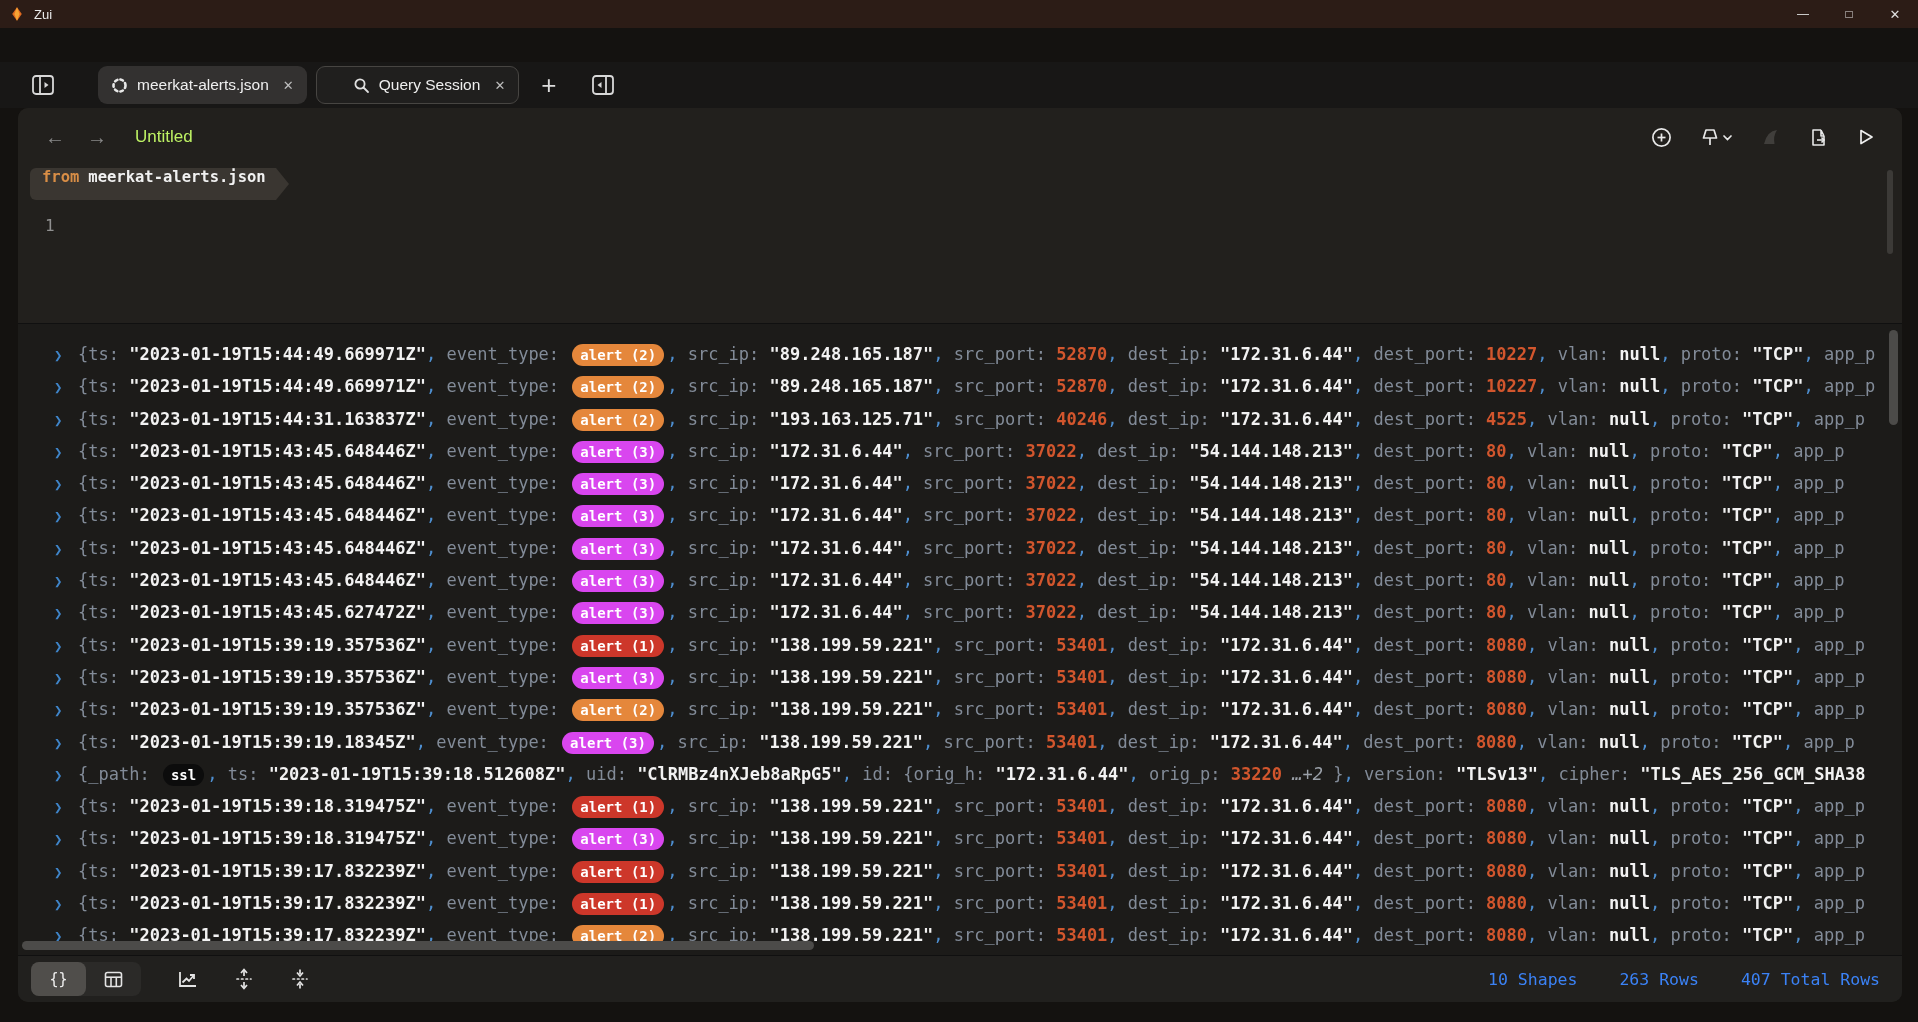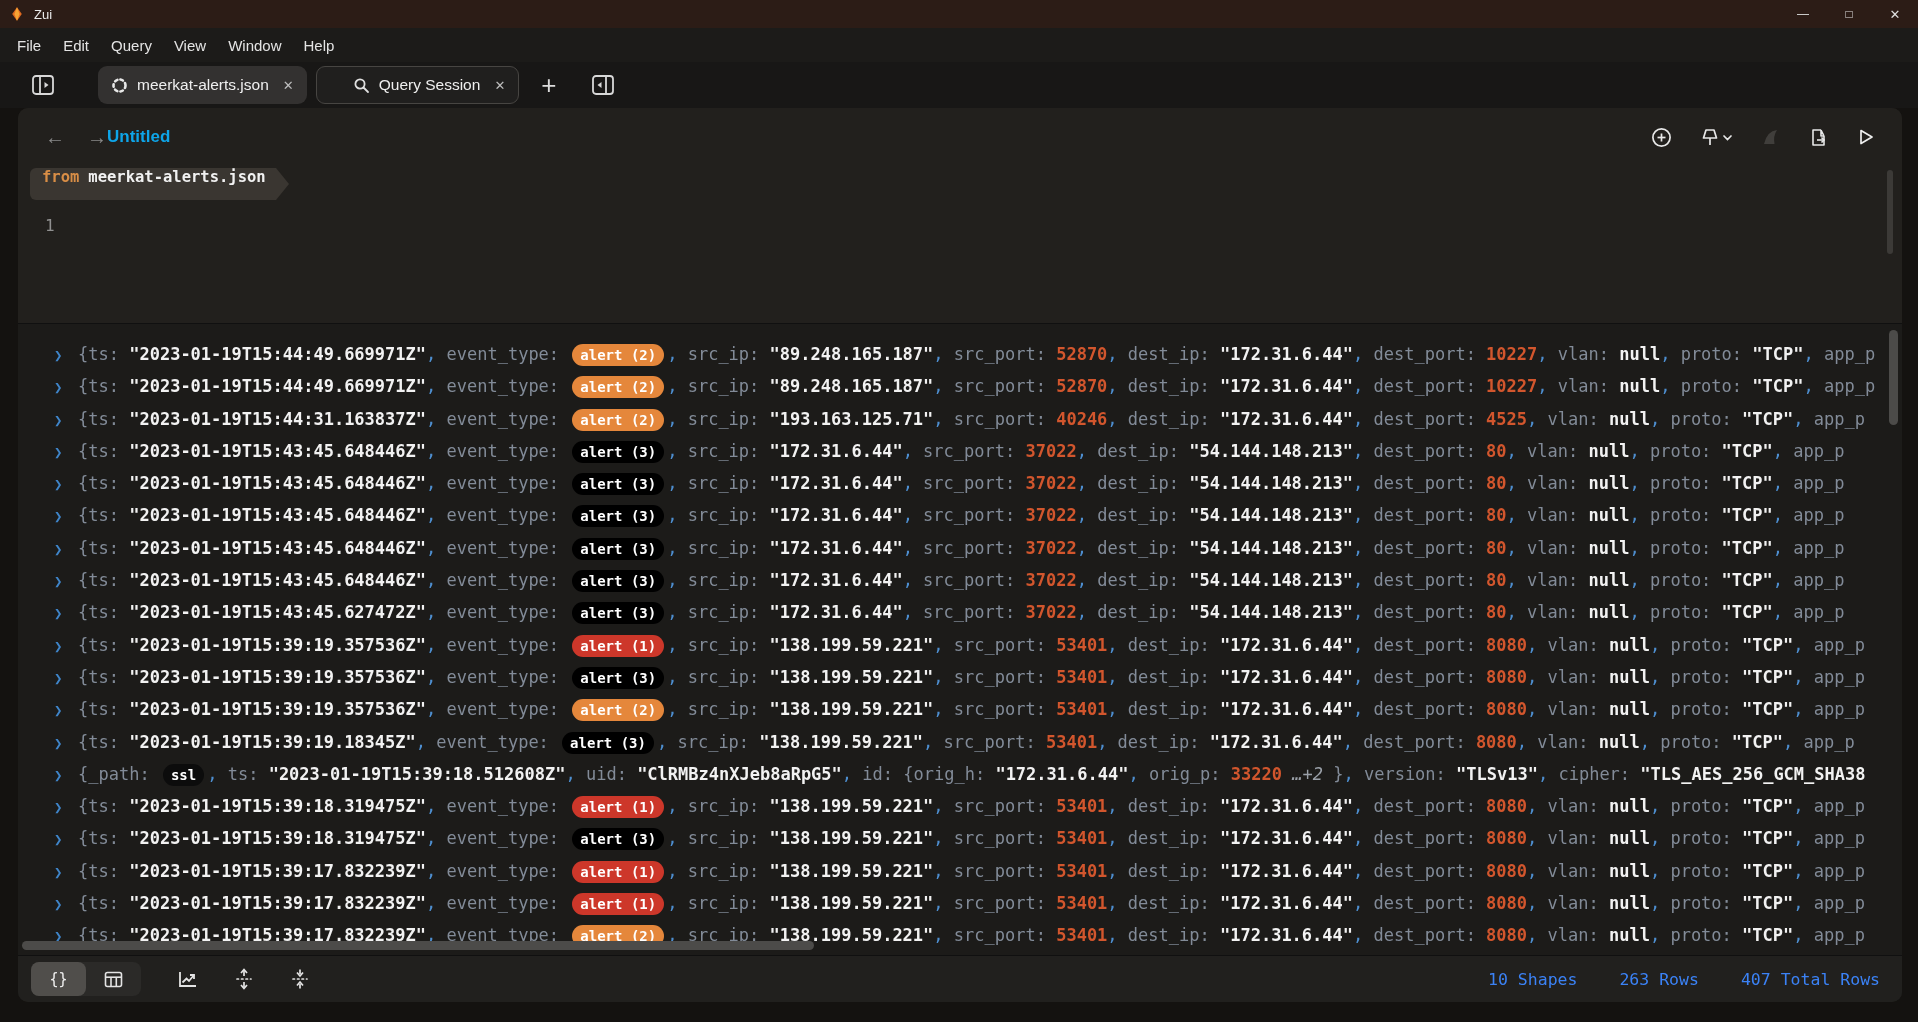--- a/index.html
+++ b/index.html
@@ -39,21 +39,21 @@
   .panel { position:absolute; left:18px; top:108px; width:1884px; height:894px;
            border-radius:10px; background:#1c1b19; }
 
   
   .editor { position:absolute; left:0; top:0; width:1884px; height:216px;
             background:#22201d; border-radius:10px 10px 0 0; border-bottom:1px solid #101010; }
   .edheader { position:absolute; left:0; top:12px; width:1884px; height:34px;
               display:flex; align-items:center; }
   .navarrow { color:#8a8a8a; font-size:20px; margin-left:27px; }
   .navarrow.fwd { margin-left:22px; }
-  .edtitle { color:#0ea5e9; font-size:17px; font-weight:bold; }
+  .edtitle { margin-left:28px; color:#bef264; font-size:17px; font-weight:normal; }
   .edtools { margin-left:auto; margin-right:26px; display:flex; align-items:center; gap:27px; }
   .edtools .tool { display:flex; align-items:center; }
   .pill { position:absolute; left:12px; top:60px; height:32px; background:#3a3631;
           border-radius:6px 0 0 6px; display:flex; align-items:center; padding:0 10px 15px 12px;
           font-family:"DejaVu Sans Mono", monospace; font-size:15.5px; }
   .pill::after { content:''; position:absolute; right:-13px; top:0;
                  border-left:13px solid #3a3631; border-top:16px solid transparent;
                  border-bottom:16px solid transparent; }
   .pill .kw { color:#d98e46; font-weight:bold; margin-right:9px; }
   .pill .src { color:#f1f1f1; font-weight:bold; }
@@ -72,21 +72,21 @@
   .sk  { color:#828b98; }
   .sv  { color:#f2f2f2; font-weight:bold; }
   .num { color:#d2562d; font-weight:bold; }
   .cm  { color:#4e8fd0; }
   .more{ color:#9aa0a8; font-style:italic; }
   .badge { display:inline-block; font-size:14px; font-weight:bold; color:#ffffff;
            padding:0px 8px; border-radius:11px; margin:0 3px; line-height:22px;
            vertical-align:baseline; }
   .b-red    { background:#cd372a; }
   .b-orange { background:#e5873b; }
-  .b-yellow { background:#000000; }
+  .b-yellow { background:#d946ef; }
   .b-dark   { background:#0c0c0c; }
   .vscroll { position:absolute; right:4px; top:6px; width:9px; height:95px;
              background:#4c4b49; border-radius:5px; }
   .hscroll { position:absolute; left:4px; bottom:5px; width:792px; height:9px;
              background:#4c4b49; border-radius:5px; }
 
   
   .statusbar { position:absolute; left:0; top:847px; width:1884px; height:47px;
                background:#21201e; border-top:1px solid #101010;
                border-radius:0 0 10px 10px; display:flex; align-items:center; }
@@ -112,28 +112,20 @@
       <path d="M10 1.5 L13.2 10 L10 18.5 L6.8 10 Z" fill="#f6a434"></path>
     </svg>
     <span class="apptitle">Zui</span>
     <div class="wincontrols">
       <div class="winbtn">—</div>
       <div class="winbtn">□</div>
       <div class="winbtn close">✕</div>
     </div>
   </div>
 
-  <div class="menubar">
-    <span class="menuitem">File</span>
-    <span class="menuitem">Edit</span>
-    <span class="menuitem">Query</span>
-    <span class="menuitem">View</span>
-    <span class="menuitem">Window</span>
-    <span class="menuitem">Help</span>
-  </div>
 
   <div class="tabbar">
     <div class="paneltoggle">
       <svg width="24" height="22" viewBox="0 0 24 22">
         <rect x="2" y="2" width="20" height="18" rx="3" fill="none" stroke="#d8d8d8" stroke-width="1.8"></rect>
         <line x1="9" y1="2" x2="9" y2="20" stroke="#d8d8d8" stroke-width="1.8"></line>
         <path d="M13.5 8 L17.5 11 L13.5 14 Z" fill="#d8d8d8"></path>
       </svg>
     </div>
     <div class="tab active">

